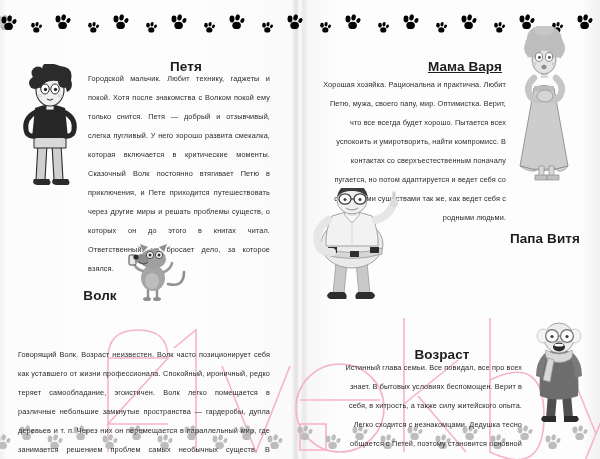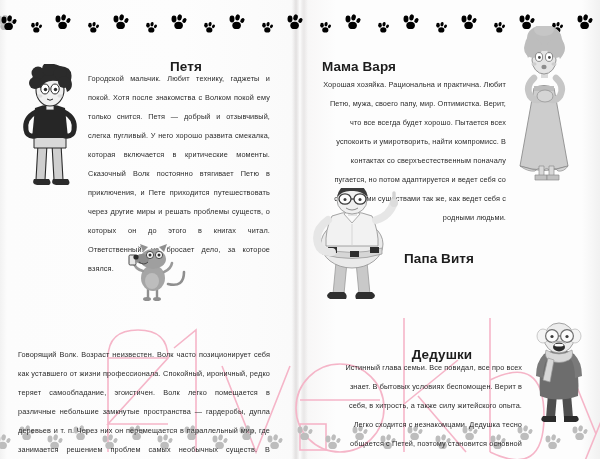--- a/index.html
+++ b/index.html
@@ -241,21 +241,21 @@
       <ellipse cx="33" cy="31" rx="3.6" ry="4.4" fill="#fff" stroke="#6e6e6e" stroke-width=".8"></ellipse>
       <ellipse cx="43" cy="31" rx="3.6" ry="4.4" fill="#fff" stroke="#6e6e6e" stroke-width=".8"></ellipse>
       <circle cx="33.4" cy="31.5" r="1.4" fill="#4a4a4a"></circle>
       <circle cx="43.4" cy="31.5" r="1.4" fill="#4a4a4a"></circle>
       <ellipse cx="28" cy="38" rx="2.6" ry="1.8" fill="#cdcdcd"></ellipse>
       <ellipse cx="48" cy="38" rx="2.6" ry="1.8" fill="#cdcdcd"></ellipse>
       <ellipse cx="38" cy="41" rx="2.6" ry="2.2" fill="#8d8d8d"></ellipse>
     </svg>
   </div>
 
-  <h2 class="heading" style="left:322px;top:48px;width:180px;text-align:left;font-size:13.5px;">Мама Варя</h2>
+  <h2 class="heading" style="left:322px;top:48px;width:180px;text-align:right;font-size:13.5px;text-decoration:underline;">Мама Варя</h2>
 
   <div class="body ta-right" style="left:322px;top:75px;width:184px;">
     <p>Хорошая хозяйка. Рациональна и практична. Любит Петю, мужа, своего папу, мир. Оптимистка. Верит, что все всегда будет хорошо. Пытается всех успокоить и умиротворить, найти компромисс. В контактах со сверхъестественным поначалу пугается, но потом адаптируется и ведет себя со сказочными существами так же, как ведет себя с родными людьми.</p>
   </div>
 
   <div class="fig" style="left:298px;top:188px;">
     <svg width="106" height="118" viewBox="0 0 106 118">
 
       <path d="M38 74 l-3 32 h11 l3 -32z" fill="#c9c9c9" stroke="#9a9a9a" stroke-width=".8"></path>
       <path d="M58 74 l3 32 h11 l-3 -32z" fill="#c9c9c9" stroke="#9a9a9a" stroke-width=".8"></path>
@@ -286,21 +286,21 @@
 
       <ellipse cx="47" cy="11" rx="6" ry="5.2" fill="#fdfdfd" stroke="#3b3b3b" stroke-width="1.3"></ellipse>
       <ellipse cx="62" cy="11" rx="6" ry="5.2" fill="#fdfdfd" stroke="#3b3b3b" stroke-width="1.3"></ellipse>
       <path d="M53 11 h3" stroke="#3b3b3b" stroke-width="1.3"></path>
       <circle cx="47" cy="11.5" r="1.5" fill="#3b3b3b"></circle>
       <circle cx="62" cy="11.5" r="1.5" fill="#3b3b3b"></circle>
       <path d="M48 20 q6 4 12 0" fill="none" stroke="#8d8d8d" stroke-width="1"></path>
     </svg>
   </div>
 
-  <h2 class="heading" style="left:404px;top:240px;width:176px;text-align:left;font-size:13.5px;">Папа Витя</h2>
+  <h2 class="heading" style="left:404px;top:220px;width:176px;text-align:right;font-size:13.5px;">Папа Витя</h2>
 
 
   <div class="fig" style="left:126px;top:244px;">
     <svg width="66" height="62" viewBox="0 0 66 62">
 
       <path d="M42 40 q16 4 16 -12" fill="none" stroke="#8f8f8f" stroke-width="2.6" stroke-linecap="round"></path>
 
       <path d="M22 44 v10" stroke="#8f8f8f" stroke-width="2.4" stroke-linecap="round"></path>
       <path d="M31 45 v9" stroke="#8f8f8f" stroke-width="2.4" stroke-linecap="round"></path>
       <ellipse cx="21" cy="55" rx="4" ry="2" fill="#8f8f8f"></ellipse>
@@ -323,20 +323,21 @@
       <circle cx="10" cy="13" r="2.6" fill="#2b2b2b"></circle>
 
       <circle cx="24" cy="11" r="3.6" fill="#fafafa" stroke="#3b3b3b" stroke-width=".9"></circle>
       <circle cx="33" cy="11" r="3.6" fill="#fafafa" stroke="#3b3b3b" stroke-width=".9"></circle>
       <circle cx="24" cy="11" r="1.5" fill="#2b2b2b"></circle>
       <circle cx="33" cy="11" r="1.5" fill="#2b2b2b"></circle>
       <path d="M13 18 q5 4 9 0" fill="none" stroke="#3b3b3b" stroke-width=".9"></path>
     </svg>
   </div>
 
+  <h2 class="heading" style="left:60px;top:277px;width:80px;text-align:center;font-size:13.5px;">Волк</h2>
 
   <div class="body ta-just" style="left:18px;top:298px;width:252px;margin-top:47px;">
     <p>Говорящий Волк. Возраст неизвестен. Волк часто позиционирует себя как уставшего от жизни профессионала. Спокойный, ироничный, редко теряет самообладание, эгоистичен. Волк легко помещается в различные небольшие замкнутые пространства — гардеробы, дупла деревьев и т. п. Через них он перемещается в параллельный мир, где занимается решением проблем самых необычных существ. В отношении Пети Волк нетерпелив и настойчив, не всегда понимает его обстоятельства и по наивности может отрывать Петю от учебы и домашних дел.</p>
   </div>
 
   <div class="fig" style="left:522px;top:320px;">
     <svg width="72" height="112" viewBox="0 0 72 112">
 
       <path d="M26 74 l-2 24 h9 l2 -24z" fill="#4f4f4f"></path>
       <path d="M40 74 l2 24 h9 l-2 -24z" fill="#4f4f4f"></path>
@@ -362,19 +363,19 @@
       <circle cx="30" cy="16.5" r="1.6" fill="#3b3b3b"></circle>
       <circle cx="45" cy="16.5" r="1.6" fill="#3b3b3b"></circle>
 
       <ellipse cx="37" cy="27" rx="6" ry="4.4" fill="#2b2b2b"></ellipse>
       <ellipse cx="37" cy="25.2" rx="4.6" ry="1.4" fill="#fafafa"></ellipse>
 
       <path d="M30 23 q7 -3 14 0" fill="none" stroke="#b4b4b4" stroke-width="1.4"></path>
     </svg>
   </div>
 
-  <h2 class="heading" style="left:382px;top:336px;width:120px;text-align:center;font-size:13.5px;">Дедушки</h2>
+  <h2 class="heading" style="left:382px;top:336px;width:120px;text-align:center;font-size:13.5px;">Возраст</h2>
 
   <div class="body ta-right" style="left:336px;top:358px;width:186px;">
     <p>Истинный глава семьи. Все повидал, все про всех знает. В бытовых условиях беспомощен. Верит в себя, в хитрость, а также силу житейского опыта. Легко сходится с незнакомцами. Дедушка тесно общается с Петей, поэтому становится основной «жертвой» визитов постоянных гостей из других миров.</p>
   </div>
 
 </div>
 
 </body></html>

